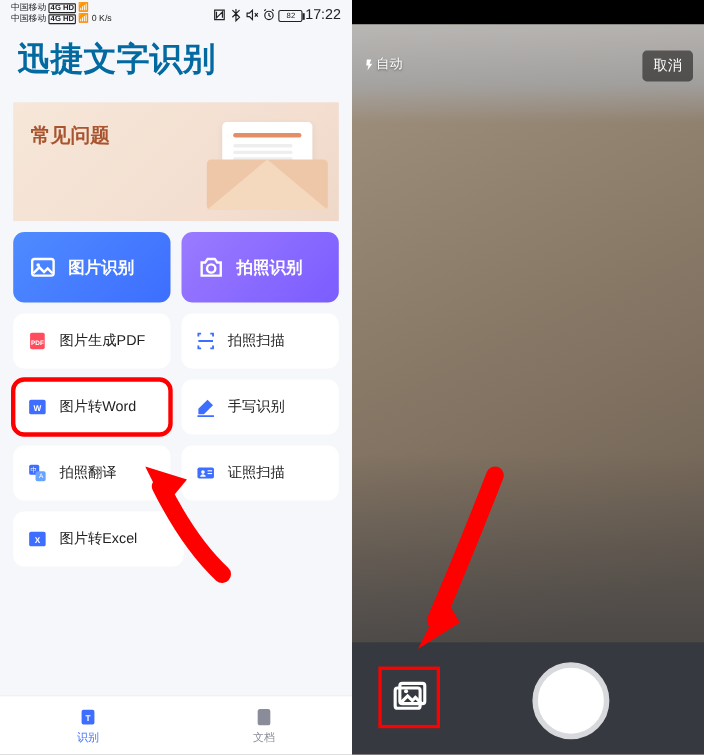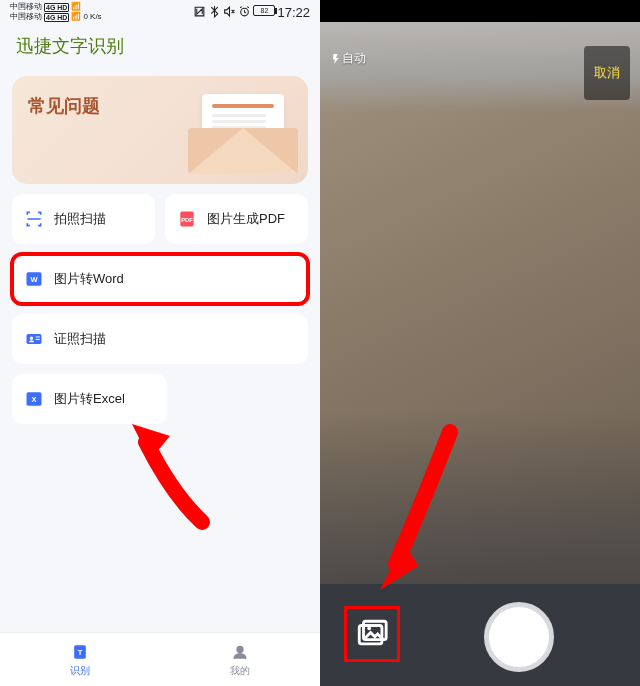--- a/index.html
+++ b/index.html
@@ -5,30 +5,30 @@
   * { box-sizing: border-box; margin: 0; padding: 0; }
   body { font-family: -apple-system, "PingFang SC", "Microsoft YaHei", sans-serif; background: #fff; width: 640px; height: 686px; overflow: hidden; display: flex; }
   .pane { height: 686px; position: relative; }
   .left-pane { width: 320px; background: #f6f7fb; display: flex; flex-direction: column; }
   .right-pane { width: 320px; background: #6b5f54; position: relative; overflow: hidden; }
 
   
   .status-bar { height: 24px; font-size: 9px; color: #222; display: flex; justify-content: space-between; align-items: center; padding: 0 10px; }
   .status-left { display: flex; flex-direction: column; line-height: 1; font-size: 8px; gap:1px;}
   .status-left span { display:flex; align-items:center; gap:2px;}
-  .status-right { display: flex; align-items: flex-start; gap: 2px; font-size: 11px; }
+  .status-right { display: flex; align-items: flex-end; gap: 2px; font-size: 11px; }
   .status-right svg { width: 13px; height: 13px; fill: #222; }
   .status-time { font-size: 13px; font-weight:500;}
 
   .header { padding: 10px 16px 4px; }
-  .title { font-size: 18px; font-weight: 400; color: #4d7c0f; }
+  .title { font-size: 30px; font-weight: 700; color: #0369a1; }
   .subtitle { font-size: 11px; color: #8a8d99; margin-top: 4px; }
 
   .faq-card {
-    margin: 14px 12px 10px; height: 108px; border-radius: 15px;
+    margin: 14px 12px 10px; height: 108px; border-radius: 0;
     background: linear-gradient(135deg,#f6e7d8 0%, #f3ded0 70%, #efd8c8 100%);
     position: relative; padding: 18px 16px;
     overflow:hidden;
   }
   .faq-title { font-size: 18px; font-weight: 800; color: #a8542f; }
   .faq-sub { font-size: 10px; color: #b97a58; margin-top: 6px; line-height: 1.4; }
   .envelope {
     position: absolute; right: 10px; top: 18px; width: 110px; height: 80px;
   }
   .envelope .paper {
@@ -102,22 +102,22 @@
   }
   .right-status { position:absolute; top:0; left:0; right:0; height:22px; background:#000; }
 
   .flash-pill {
     position: absolute; top: 50px; left: 10px; color: #fff; font-size: 12px;
     display: flex; align-items: center; gap: 0;
     text-shadow:0 1px 2px rgba(0,0,0,.5);
   }
   .flash-pill svg { width: 12px; fill:#fff;}
   .cancel-btn {
-    position: absolute; top: 46px; right: 10px; color: #fde047; font-size: 13px;
-    background: rgba(0,0,0,.5); padding: 18px 10px; border-radius: 4px;
+    position: absolute; top: 46px; right: 10px; color: #ffffff; font-size: 13px;
+    background: rgba(0,0,0,.5); padding: 5px 10px; border-radius: 4px;
   }
 
   .cam-bar {
     position:absolute; bottom:0; left:0; right:0; height:102px;
     background:#36393f;
     display:flex; align-items:center; justify-content:center;
   }
   .shutter {
     position: absolute; bottom: 14px; left: 50%; transform: translateX(4px);
     width: 70px; height: 70px; border-radius: 50%;
@@ -173,54 +173,91 @@
 
   <div class="faq-card">
     <div class="faq-title">常见问题</div>
     <div class="envelope">
       <div class="paper"></div>
       <div class="env-body"></div>
       <div class="env-flap"></div>
     </div>
   </div>
 
-
-  <div class="row">
+  <div class="row">
+    <div class="big-btn big-blue">
+      <svg viewBox="0 0 24 24">
+          <rect x="3" y="5" width="18" height="14" rx="2" fill="none" stroke="#fff" stroke-width="2"></rect>
+          <circle cx="8" cy="10" r="1.5"></circle>
+          <path d="M4 17l5-5 4 4 3-3 4 4" fill="none" stroke="#fff" stroke-width="2"></path>
+        </svg>
+      <span>图片识别</span>
+    </div>
+    <div class="big-btn big-purple">
+      <svg viewBox="0 0 24 24">
+          <path d="M4 8h3l2-3h6l2 3h3v11H4z" fill="none" stroke="#fff" stroke-width="2"></path>
+          <circle cx="12" cy="13" r="3.5" fill="none" stroke="#fff" stroke-width="2"></circle>
+        </svg>
+      <span>拍照识别</span>
+    </div>
+  </div>
+
+  <div class="row">
+    <div class="small-btn">
+      <span class="icon-box">
+          <svg viewBox="0 0 24 24">
+            <rect x="4" y="3" width="16" height="18" rx="2" fill="#ff4d5e"></rect>
+            <text x="12" y="16" font-size="7" fill="#fff" text-anchor="middle" font-weight="700">PDF</text>
+          </svg>
+        </span>
+      <span>图片生成PDF</span>
+    </div>
     <div class="small-btn">
       <span class="icon-box">
           <svg viewBox="0 0 24 24" fill="none" stroke="#3d6eff" stroke-width="2">
             <path d="M4 7V4h3M20 7V4h-3M4 17v3h3M20 17v3h-3M4 12h16"></path>
           </svg>
         </span>
       <span>拍照扫描</span>
     </div>
-    <div class="small-btn">
-      <span class="icon-box">
-          <svg viewBox="0 0 24 24">
-            <rect x="4" y="3" width="16" height="18" rx="2" fill="#ff4d5e"></rect>
-            <text x="12" y="16" font-size="7" fill="#fff" text-anchor="middle" font-weight="700">PDF</text>
-          </svg>
-        </span>
-      <span>图片生成PDF</span>
-    </div>
   </div>
 
   <div class="row">
     <div class="small-btn highlighted">
       <span class="icon-box">
           <svg viewBox="0 0 24 24">
             <rect x="3" y="4" width="18" height="16" rx="2" fill="#3d6eff"></rect>
             <text x="12" y="16" font-size="9" fill="#fff" text-anchor="middle" font-weight="800">W</text>
           </svg>
         </span>
       <span>图片转Word</span>
     </div>
-  </div>
-
-  <div class="row">
+    <div class="small-btn">
+      <span class="icon-box">
+          <svg viewBox="0 0 24 24" fill="#3d6eff">
+            <path d="M4 20h6L20 10l-6-6L4 14v6z"></path>
+            <path d="M3 22h18" stroke="#3d6eff" stroke-width="2"></path>
+          </svg>
+        </span>
+      <span>手写识别</span>
+    </div>
+  </div>
+
+  <div class="row">
+    <div class="small-btn">
+      <span class="icon-box">
+          <svg viewBox="0 0 24 24">
+            <rect x="3" y="3" width="11" height="11" rx="2" fill="#3d6eff"></rect>
+            <rect x="10" y="10" width="11" height="11" rx="2" fill="#6aa2ff"></rect>
+            <text x="8" y="11" font-size="7" fill="#fff" text-anchor="middle">中</text>
+            <text x="16" y="18" font-size="7" fill="#fff" text-anchor="middle">A</text>
+          </svg>
+        </span>
+      <span>拍照翻译</span>
+    </div>
     <div class="small-btn">
       <span class="icon-box">
           <svg viewBox="0 0 24 24">
             <rect x="3" y="6" width="18" height="12" rx="2" fill="#3d6eff"></rect>
             <circle cx="9" cy="11" r="2" fill="#fff"></circle>
             <path d="M6 16c0-1.5 1.5-2.5 3-2.5s3 1 3 2.5" fill="#fff"></path>
             <rect x="14" y="9" width="5" height="1.2" fill="#fff"></rect>
             <rect x="14" y="12" width="5" height="1.2" fill="#fff"></rect>
           </svg>
         </span>
@@ -246,24 +283,24 @@
   <div class="bottom-nav">
     <div class="nav-item active">
       <svg viewBox="0 0 24 24">
           <rect x="5" y="4" width="14" height="16" rx="2" fill="#3d6eff"></rect>
           <text x="12" y="16" font-size="9" fill="#fff" text-anchor="middle" font-weight="800">T</text>
         </svg>
       <span>识别</span>
     </div>
     <div class="nav-item">
       <svg viewBox="0 0 24 24" fill="none" stroke="currentColor" stroke-width="1.8">
-          <circle cx="12" cy="9" r="3.5"></circle>
-          <path d="M5 20c0-3.5 3-6 7-6s7 2.5 7 6"></path>
-        </svg>
-      <span>我的</span>
+          <rect x="6" y="4" width="12" height="16" rx="1.5"></rect>
+          <path d="M9 9h6M9 12h6M9 15h4"></path>
+        </svg>
+      <span>文档</span>
     </div>
   </div>
 
   <svg class="arrow-left" viewBox="0 0 90 120">
     <defs></defs>
     <path d="M70 108 Q40 80 14 28" stroke="#ff0000" stroke-width="16" fill="none" stroke-linecap="round"></path>
     <polygon points="0,10 38,22 18,46" fill="#ff0000"></polygon>
   </svg>
 </div>
 

